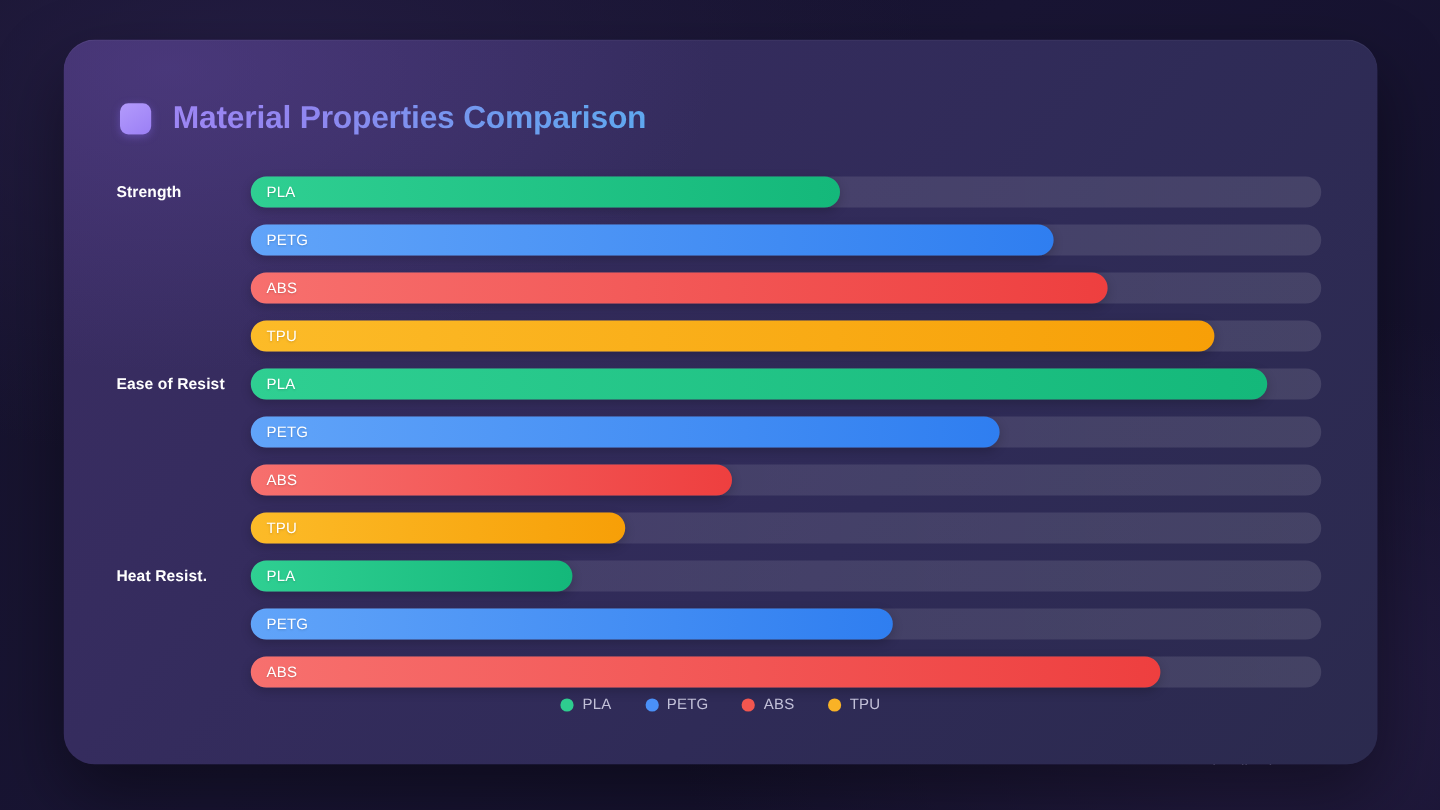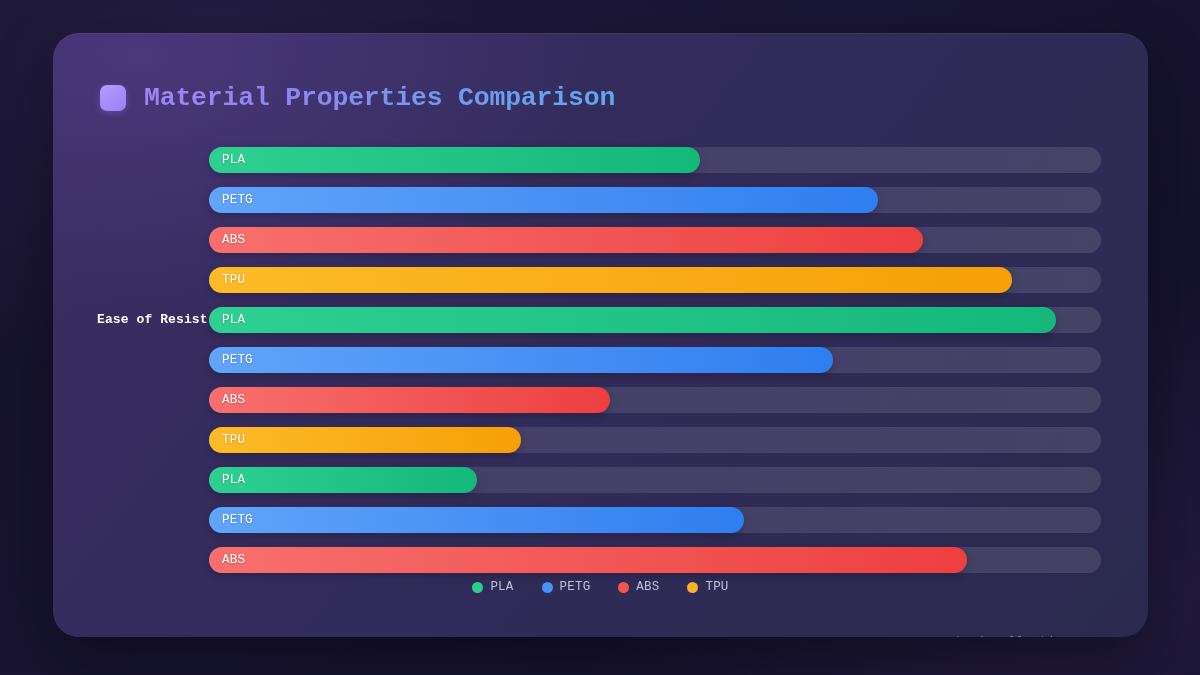--- a/index.html
+++ b/index.html
@@ -30,21 +30,20 @@
     left: 53px;
     top: 33px;
     width: 1095px;
     height: 604px;
     border-radius: 26px;
     background:
       radial-gradient(ellipse 760px 420px at 8% 4%, rgba(96,72,158,0.40) 0%, rgba(96,72,158,0) 60%),
       linear-gradient(128deg, #3b2d63 0%, #352c5e 30%, #2f2b57 62%, #2b2a4e 100%);
     box-shadow: 0 26px 60px rgba(0,0,0,0.42), inset 0 1px 0 rgba(255,255,255,0.05);
     overflow: hidden;
-    font-family: Liberation Mono, monospace;
   }
 
   
   #header {
     position: absolute;
     left: 47px;
     top: 50px;
     display: flex;
     align-items: center;
     gap: 18px;
@@ -169,20 +168,21 @@
 <div id="stage">
   <div id="card">
 
     <div id="header">
       <div id="title-icon"></div>
       <div id="title-text">Material Properties Comparison</div>
     </div>
 
     <div id="chart">
         <div class="group">
+          <div class="group-label" style="top: 7px;">Strength</div>
           <div class="row">
             <div class="track">
               <div class="bar s-PLA" style="width: 490.6px;">
                 <span class="bar-label">PLA</span>
               </div>
             </div>
           </div>
           <div class="row">
             <div class="track">
               <div class="bar s-PETG" style="width: 669px;">
@@ -230,20 +230,21 @@
           </div>
           <div class="row">
             <div class="track">
               <div class="bar s-TPU" style="width: 312.2px;">
                 <span class="bar-label">TPU</span>
               </div>
             </div>
           </div>
         </div>
         <div class="group">
+          <div class="group-label" style="top: 7px;">Heat Resist.</div>
           <div class="row">
             <div class="track">
               <div class="bar s-PLA" style="width: 267.6px;">
                 <span class="bar-label">PLA</span>
               </div>
             </div>
           </div>
           <div class="row">
             <div class="track">
               <div class="bar s-PETG" style="width: 535.2px;">

